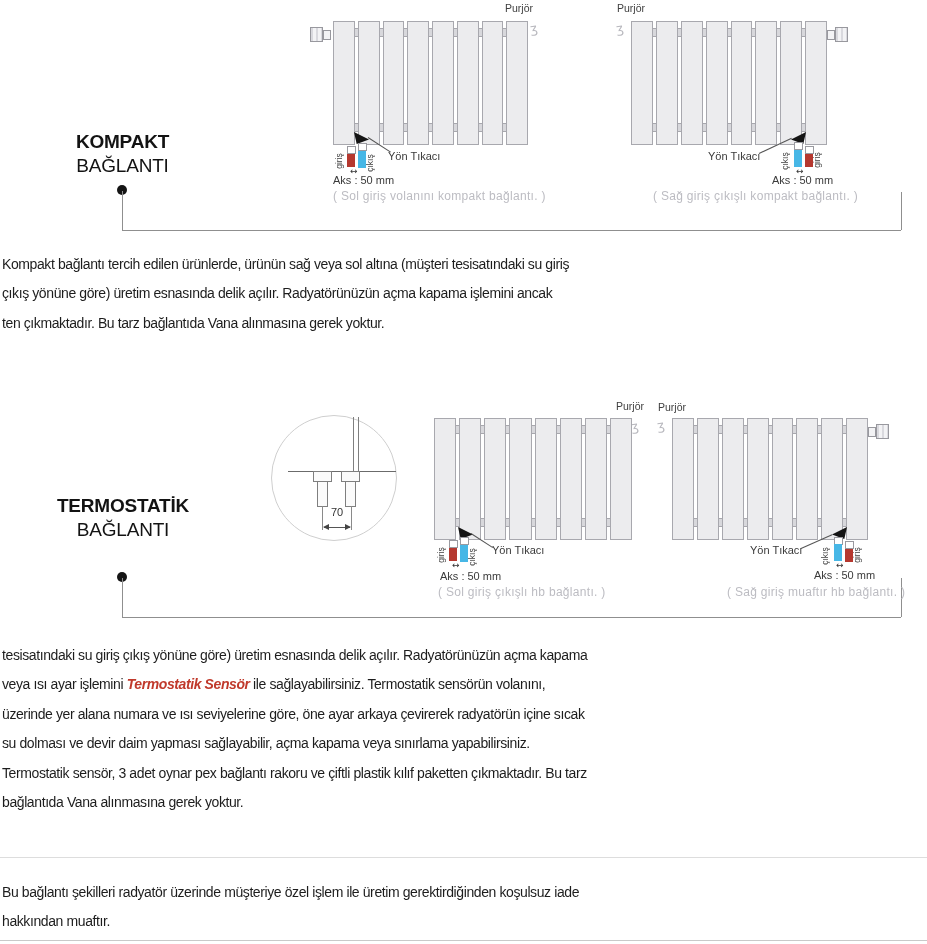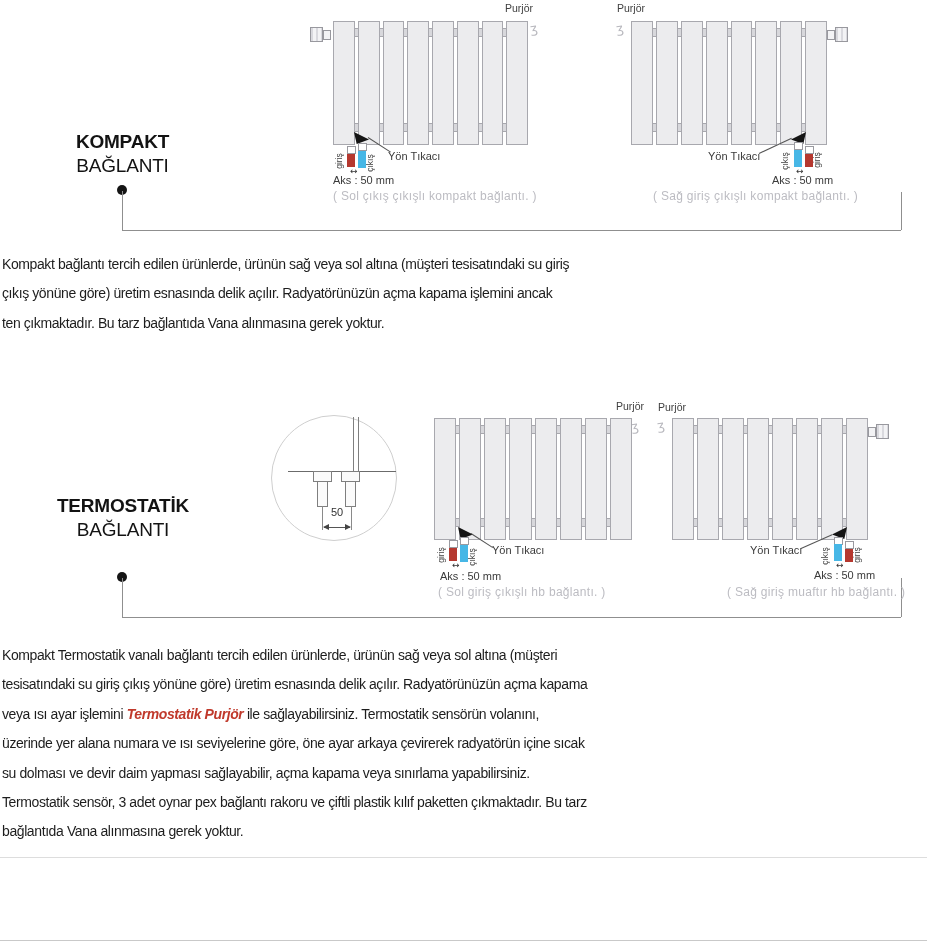--- a/index.html
+++ b/index.html
@@ -102,21 +102,21 @@
   <div class="ptr" style="left:368px;top:137px;width:27px;transform:rotate(33deg)"></div>
   <div class="lbl" style="left:388px;top:150px">Yön Tıkacı</div>
   <div class="hole" style="left:347px;top:146px"></div>
   <div class="pipe red" style="left:347px;top:154px;height:13px"></div>
   <div class="hole" style="left:358px;top:143px"></div>
   <div class="pipe blue" style="left:358px;top:151px;height:17px"></div>
   <div class="vlabel" style="left:322px;top:156px">giriş</div>
   <div class="vlabel" style="left:353px;top:158px">çıkış</div>
   <div class="dimarrow" style="left:350px;top:166px">↔</div>
   <div class="lbl" style="left:333px;top:174px">Aks : 50 mm</div>
-  <div class="caption" style="left:333px;top:189px">( Sol çıkış çıkışlı kompakt bağlantı. )</div>
+  <div class="caption" style="left:333px;top:189px">( Sol giriş volanını kompakt bağlantı. )</div>
 
   <div class="purjor-label" style="left:617px;top:2px">Purjör</div>
   <span class="purjor-glyph" style="left:616px;top:21px">ʒ</span>
   <div class="rad-body" style="left:631px;top:21px;width:196px;height:124px">
       <div class="panel"></div>
       <div class="panel"></div>
       <div class="panel"></div>
       <div class="panel"></div>
       <div class="panel"></div>
       <div class="panel"></div>
@@ -157,21 +157,21 @@
 
   <div class="circle" style="left:271px;top:415px;width:124px;height:124px"></div>
   <div class="dline" style="left:288px;top:471px;width:108px"></div>
   <div class="tube" style="left:353px;top:417px;width:4px;height:54px"></div>
   <div class="nut" style="left:313px;top:471px"></div>
   <div class="nut" style="left:341px;top:471px"></div>
   <div class="dpipe" style="left:317px;top:481px"></div>
   <div class="dpipe" style="left:345px;top:481px"></div>
   <div class="ext" style="left:322px;top:506px;height:24px"></div>
   <div class="ext" style="left:351px;top:506px;height:24px"></div>
-  <div class="dim50" style="left:324px;top:506px">50</div>
+  <div class="dim50" style="left:324px;top:506px">70</div>
   <div class="dline" style="left:324px;top:527px;width:26px;background:#555"></div>
   <div class="arrL" style="left:323px;top:524px"></div>
   <div class="arrR" style="left:345px;top:524px"></div>
 
   <div class="purjor-label" style="left:616px;top:400px">Purjör</div>
   <span class="purjor-glyph" style="left:631px;top:419px">ʒ</span>
   <div class="rad-body" style="left:434px;top:418px;width:198px;height:122px">
       <div class="panel"></div>
       <div class="panel"></div>
       <div class="panel"></div>
@@ -217,25 +217,28 @@
   <div class="pipe blue" style="left:834px;top:544px;height:17px"></div>
   <div class="hole" style="left:845px;top:541px"></div>
   <div class="pipe red" style="left:845px;top:549px;height:13px"></div>
   <div class="vlabel" style="left:808px;top:551px">çıkış</div>
   <div class="vlabel" style="left:840px;top:550px">giriş</div>
   <div class="dimarrow" style="left:836px;top:560px">↔</div>
   <div class="lbl" style="left:814px;top:569px">Aks : 50 mm</div>
   <div class="caption" style="left:727px;top:585px">( Sağ giriş muaftır hb bağlantı. )</div>
 
   <div class="para" style="left:2px;top:641px">
-      <div><span>Kompakt Termostatik vanalı bağlantı tercih edilen ürünlerde, ürünün sağ veya sol altına (müşteri</span></div>
       <div><span>tesisatındaki su giriş çıkış yönüne göre) üretim esnasında delik açılır. Radyatörünüzün açma kapama</span></div>
-      <div><span>veya ısı ayar işlemini </span><span class="red-em">Termostatik Purjör</span><span> ile sağlayabilirsiniz. Termostatik sensörün volanını,</span></div>
+      <div><span>veya ısı ayar işlemini </span><span class="red-em">Termostatik Sensör</span><span> ile sağlayabilirsiniz. Termostatik sensörün volanını,</span></div>
       <div><span>üzerinde yer alana numara ve ısı seviyelerine göre, öne ayar arkaya çevirerek radyatörün içine sıcak</span></div>
       <div><span>su dolması ve devir daim yapması sağlayabilir, açma kapama veya sınırlama yapabilirsiniz.</span></div>
       <div><span>Termostatik sensör, 3 adet oynar pex bağlantı rakoru ve çiftli plastik kılıf paketten çıkmaktadır. Bu tarz</span></div>
       <div><span>bağlantıda Vana alınmasına gerek yoktur.</span></div>
     </div>
 
   <div class="hr" style="top:857px"></div>
+  <div class="para" style="left:2px;top:878px">
+      <div><span>Bu bağlantı şekilleri radyatör üzerinde müşteriye özel işlem ile üretim gerektirdiğinden koşulsuz iade</span></div>
+      <div><span>hakkından muaftır.</span></div>
+    </div>
   <div class="hr" style="top:940px;background:#c9c9c9"></div>
 
 </div>
 
 </body></html>

